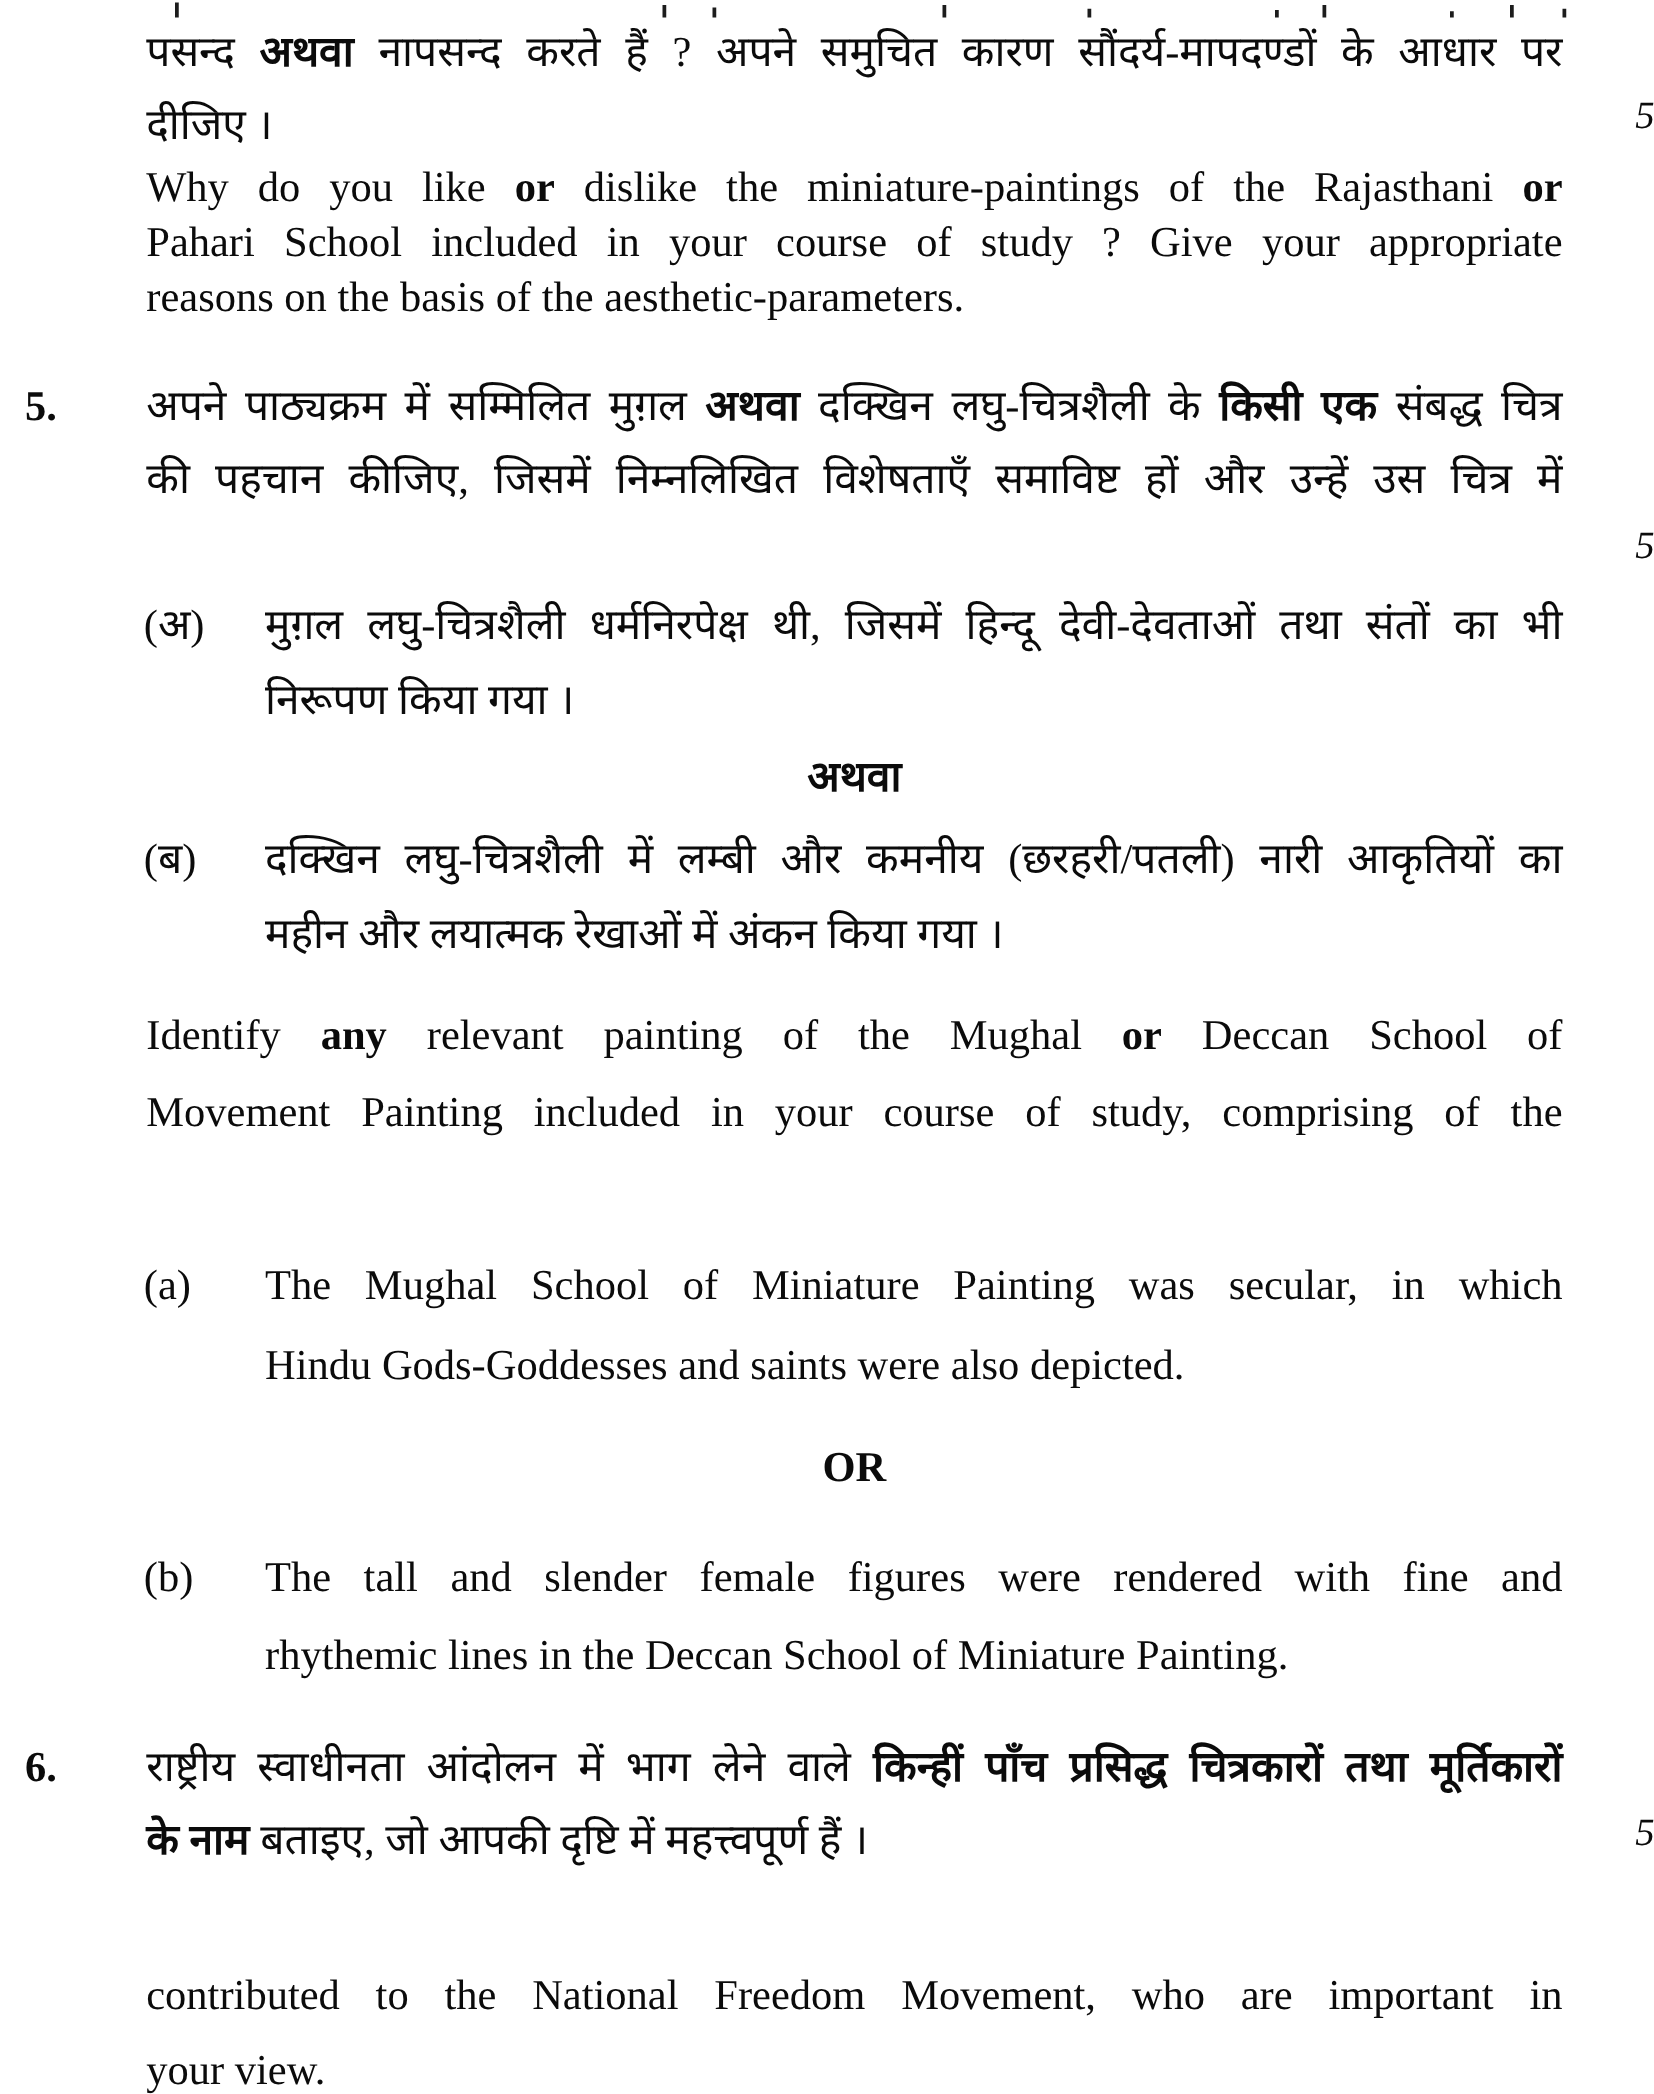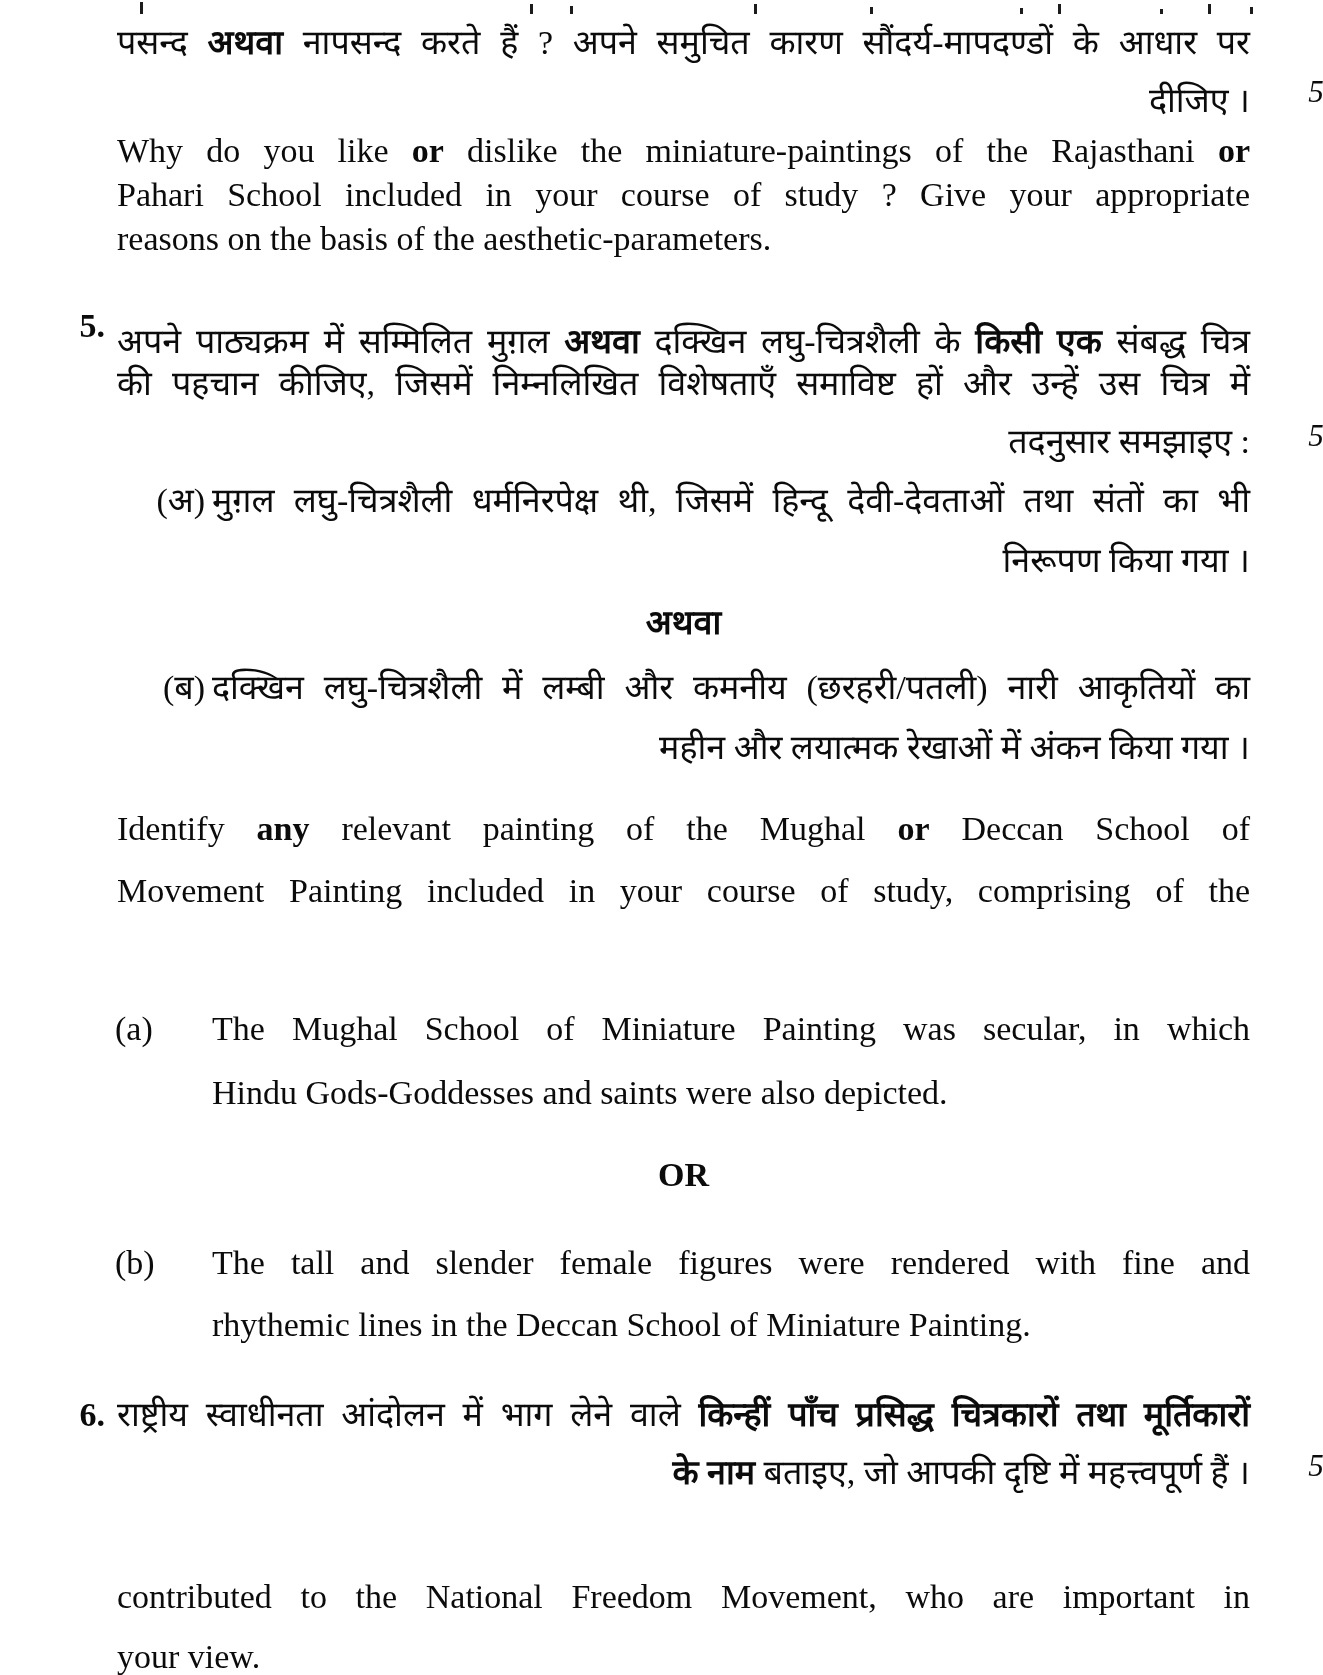--- a/index.html
+++ b/index.html
@@ -12,21 +12,21 @@
     font-family:"Liberation Serif", "DejaVu Serif", serif;
     overflow:hidden;
     margin-left:12px;
   }
   .line {
     position:absolute;
     font-size:34px;
     line-height:46px;
     white-space:normal;
   }
-  .hi { font-family:"Liberation Serif","DejaVu Sans",serif;text-align:right; }
+  .hi { font-family:"Liberation Serif","DejaVu Sans",serif; }
   .en { font-family:"Liberation Serif","DejaVu Serif",serif; }
   .just { text-align:justify; text-align-last:justify; }
   .w-main { left:105px; width:1133px; }
   .w-item { left:200px; width:1038px; }
   .qnum  { left:8px;  width:85px; font-weight:bold; }
   .marker { left:103px; width:90px; }
   .mark5 {
     position:absolute; left:1283px; width:42px;
     font-size:31px; font-style:italic; text-align:center;
     font-family:"Liberation Serif","DejaVu Serif",serif;
@@ -60,23 +60,22 @@
 
   <div class="line hi just w-main" style="top:20px"><span>पसन्द </span><b>अथवा</b><span> नापसन्द करते हैं ? अपने समुचित कारण सौंदर्य-मापदण्डों के आधार पर</span></div>
   <div class="line hi w-main" style="top:78px"><span>दीजिए ।</span></div>
   <div class="mark5" style="top:74px">5</div>
 
   <div class="line en just w-main" style="top:128px"><span>Why do you like </span><b>or</b><span> dislike the miniature-paintings of the Rajasthani </span><b>or</b></div>
   <div class="line en w-main" style="top:216px"><span>reasons on the basis of the aesthetic-parameters.</span></div>
   <div class="line en just w-main" style="top:172px"><span>Pahari School included in your course of study ? Give your appropriate</span></div>
 
   <div class="line hi qnum" style="top:303px">5.</div>
-  <div class="line hi just w-main" style="top:319px"><span>अपने पाठ्यक्रम में सम्मिलित मुग़ल </span><b>अथवा</b><span> दक्खिन लघु-चित्रशैली के </span><b>किसी एक</b><span> संबद्ध चित्र</span></div>
+  <div class="line hi just w-main" style="top:303px"><span>अपने पाठ्यक्रम में सम्मिलित मुग़ल </span><b>अथवा</b><span> दक्खिन लघु-चित्रशैली के </span><b>किसी एक</b><span> संबद्ध चित्र</span></div>
   <div class="line hi just w-main" style="top:361px"><span>की पहचान कीजिए, जिसमें निम्नलिखित विशेषताएँ समाविष्ट हों और उन्हें उस चित्र में</span></div>
-  <div class="line hi w-main" style="top:419px"><span>तदनुसार समझाइए :</span></div>
   <div class="mark5" style="top:418px">5</div>
 
   <div class="line hi marker" style="top:478px">(अ)</div>
   <div class="line hi just w-item" style="top:478px"><span>मुग़ल लघु-चित्रशैली धर्मनिरपेक्ष थी, जिसमें हिन्दू देवी-देवताओं तथा संतों का भी</span></div>
   <div class="line hi w-item" style="top:538px"><span>निरूपण किया गया ।</span></div>
 
   <div class="line hi center-head" style="top:600px">अथवा</div>
 
   <div class="line hi marker" style="top:665px">(ब)</div>
   <div class="line hi just w-item" style="top:665px"><span>दक्खिन लघु-चित्रशैली में लम्बी और कमनीय (छरहरी/पतली) नारी आकृतियों का</span></div>

